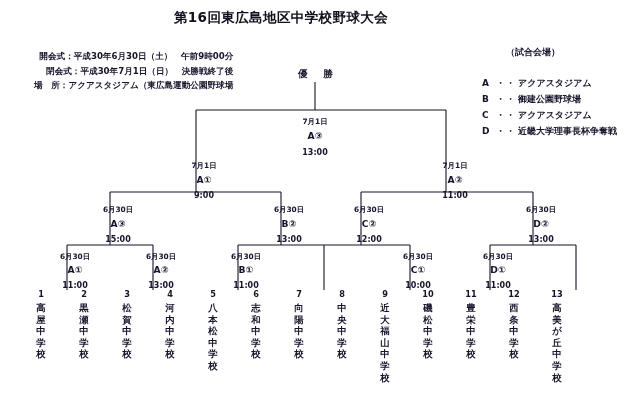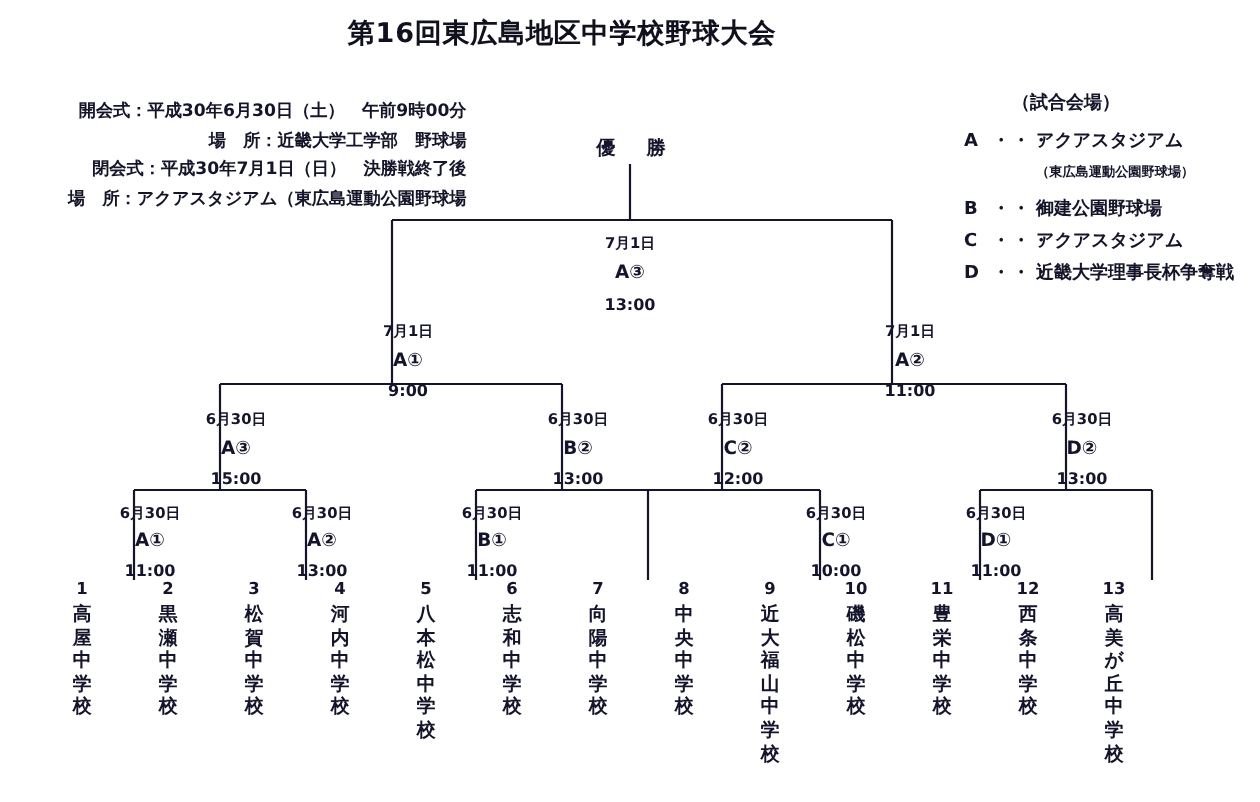--- a/index.html
+++ b/index.html
@@ -29,21 +29,21 @@
     font-size:8.6px;line-height:14.6px;font-weight:bold;
     color:#15152a;white-space:nowrap;text-align:right;
   }
   .info-line{height:14.6px;}
 
   
   .venue-block{
     position:absolute;left:482px;top:44px;
     font-size:9px;line-height:16px;font-weight:bold;color:#15152a;
   }
-  .venue-head{margin-left:24px;margin-bottom:3px;}
+  .venue-head{margin-left:24px;margin-bottom:15px;}
   .venue-row{display:flex;align-items:center;white-space:nowrap;height:16px;}
   .venue-key{width:14px;}
   .venue-dots{width:22px;letter-spacing:1px;}
   .venue-name{}
   .venue-sub{
     font-size:6.6px;margin-left:36px;margin-top:-1px;margin-bottom:3px;
     color:#15152a;font-weight:bold;
   }
 
   
@@ -78,34 +78,32 @@
 <body>
 
 <div class="page">
 
   <div class="title-block">
     <div class="title-line">第16回東広島地区中学校野球大会</div>
   </div>
 
   <div class="info-block">
     <div class="info-line">開会式：平成30年6月30日（土）　午前9時00分</div>
-    <div class="info-line">場　所：近畿大学工学部　野球場</div>
     <div class="info-line">閉会式：平成30年7月1日（日）　決勝戦終了後</div>
     <div class="info-line">場　所：アクアスタジアム（東広島運動公園野球場</div>
   </div>
 
   <div class="venue-block">
     <div class="venue-head">（試合会場）</div>
 
     <div class="venue-row">
       <span class="venue-key">A</span>
       <span class="venue-dots">・・・</span>
       <span class="venue-name">アクアスタジアム</span>
     </div>
-    <div class="venue-sub">（東広島運動公園野球場）</div>
 
     <div class="venue-row">
       <span class="venue-key">B</span>
       <span class="venue-dots">・・・</span>
       <span class="venue-name">御建公園野球場</span>
     </div>
 
     <div class="venue-row">
       <span class="venue-key">C</span>
       <span class="venue-dots">・・・</span>

